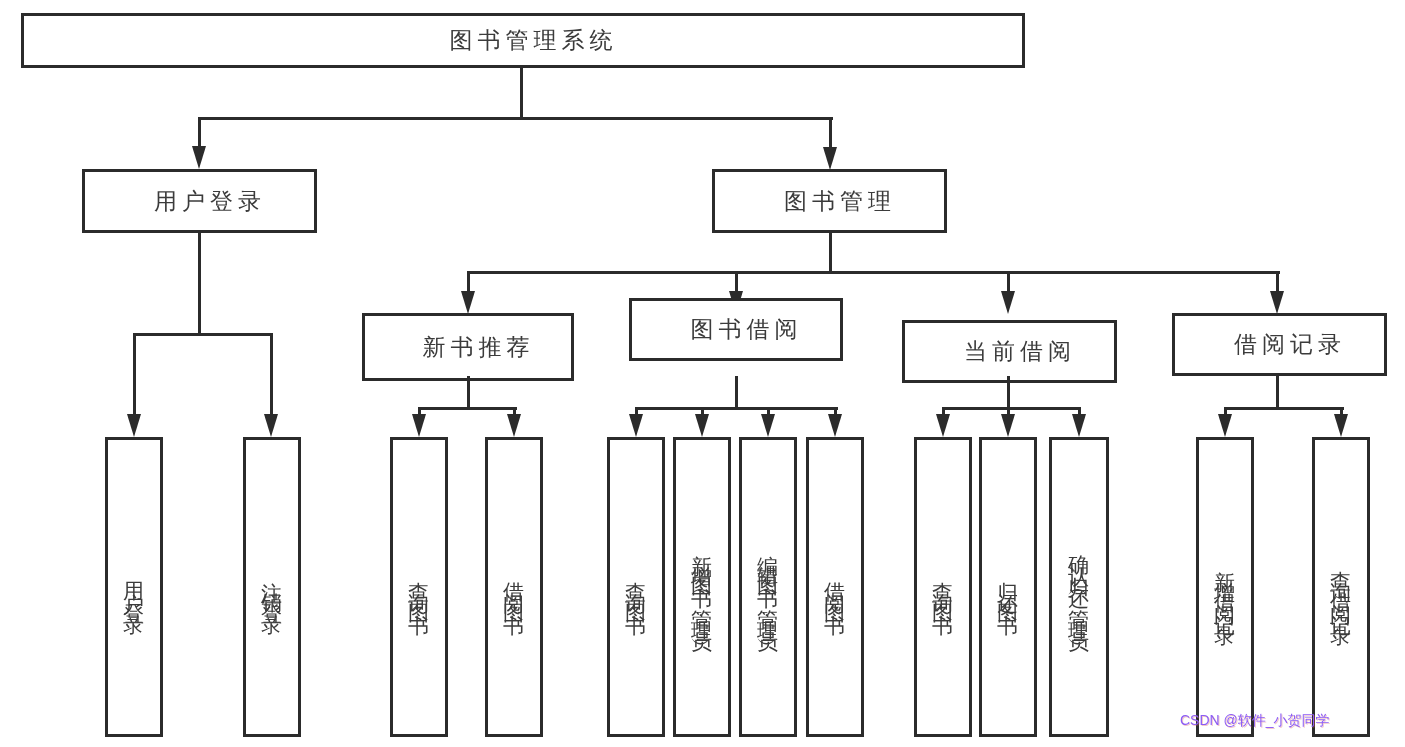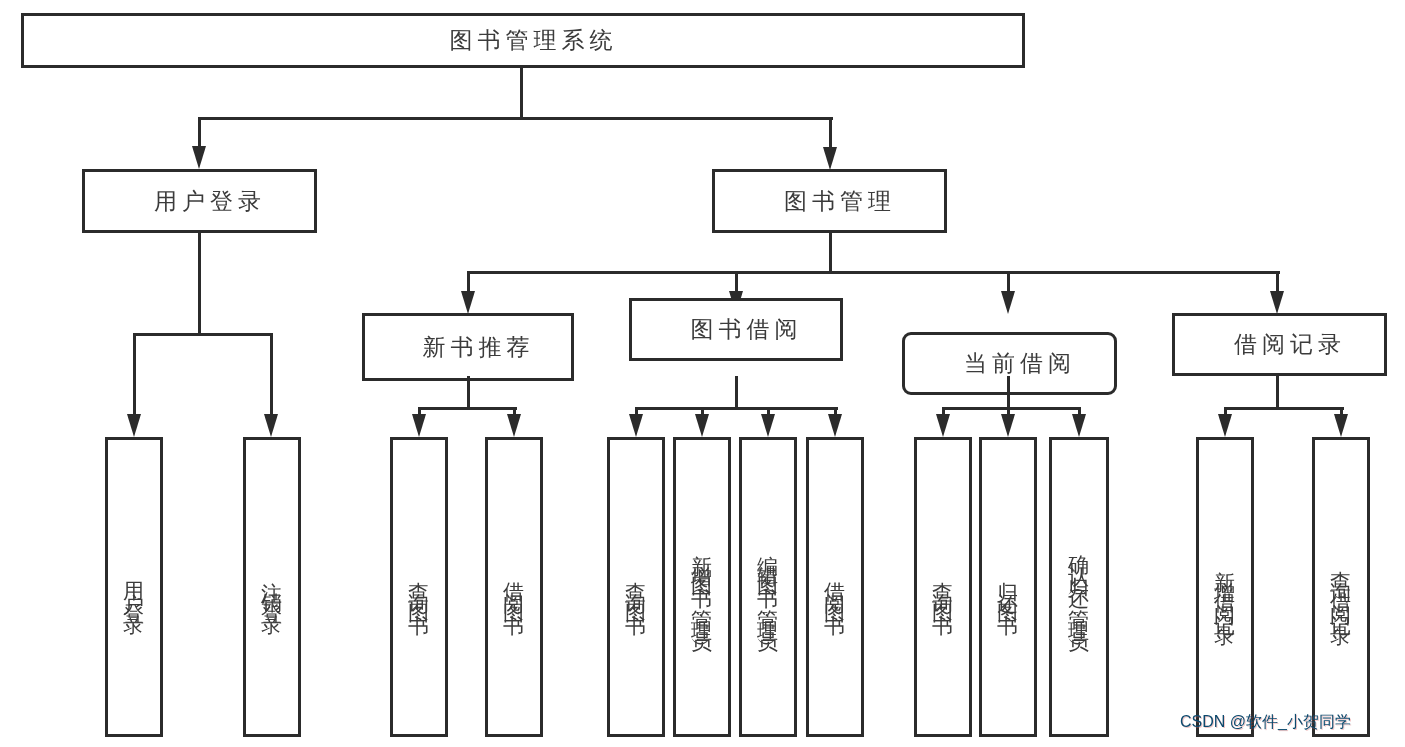--- a/index.html
+++ b/index.html
@@ -41,22 +41,22 @@
   .arrow{
     position:absolute;
     width:0;height:0;
     border-left:7px solid transparent;
     border-right:7px solid transparent;
     border-top:23px solid #2b2b2b;
   }
   .watermark{
     position:absolute;
     left:1180px;top:712px;width:225px;
-    font-size:16px;
-    color:#0c4a6e;
+    font-size:14px;
+    color:#8b5cf6;
     text-shadow:1px 1px 0 rgba(214,95,95,0.35);
     white-space:nowrap;
     z-index:5;
   }
 </style>
 </head>
 <body>
 
 <div class="canvas">
 
@@ -95,21 +95,21 @@
   <div class="arrow" style="left:729px;top:291px;"></div>
   <div class="arrow" style="left:1001px;top:291px;"></div>
   <div class="arrow" style="left:1270px;top:291px;"></div>
 
   <div class="box hbox" style="left:362px;top:313px;width:212px;height:68px;">
     <span>新书推荐</span>
   </div>
   <div class="box hbox" style="left:629px;top:298px;width:214px;height:63px;align-items:center;">
     <span>图书借阅</span>
   </div>
-  <div class="box hbox" style="left:902px;top:332px;width:215px;height:63px;border-radius:9px;">
+  <div class="box hbox" style="left:902px;top:320px;width:215px;height:63px;">
     <span>当前借阅</span>
   </div>
   <div class="box hbox" style="left:1172px;top:313px;width:215px;height:63px;justify-content:center;">
     <span>借阅记录</span>
   </div>
 
   <div class="line" style="left:467px;top:376px;width:3px;height:33px;"></div>
   <div class="line" style="left:418px;top:407px;width:99px;height:3px;"></div>
   <div class="line" style="left:418px;top:407px;width:3px;height:10px;"></div>
   <div class="line" style="left:513px;top:407px;width:3px;height:10px;"></div>

